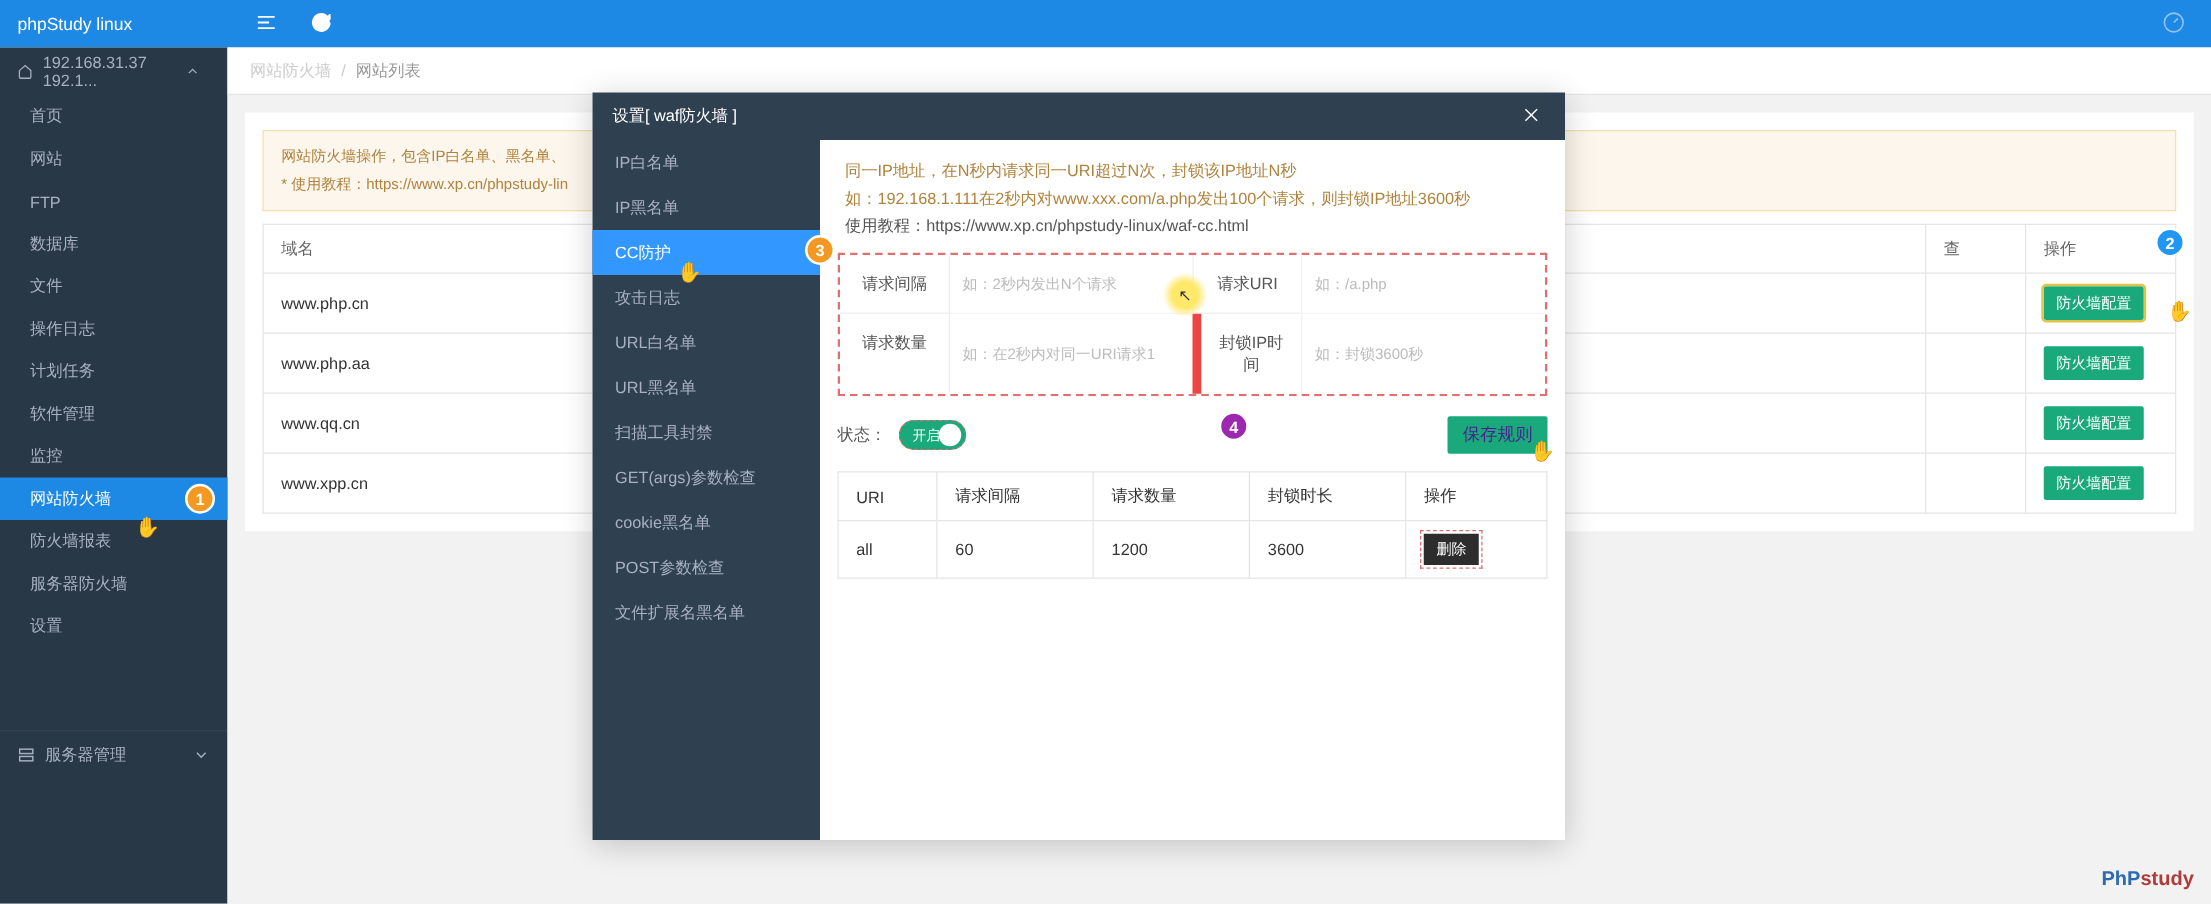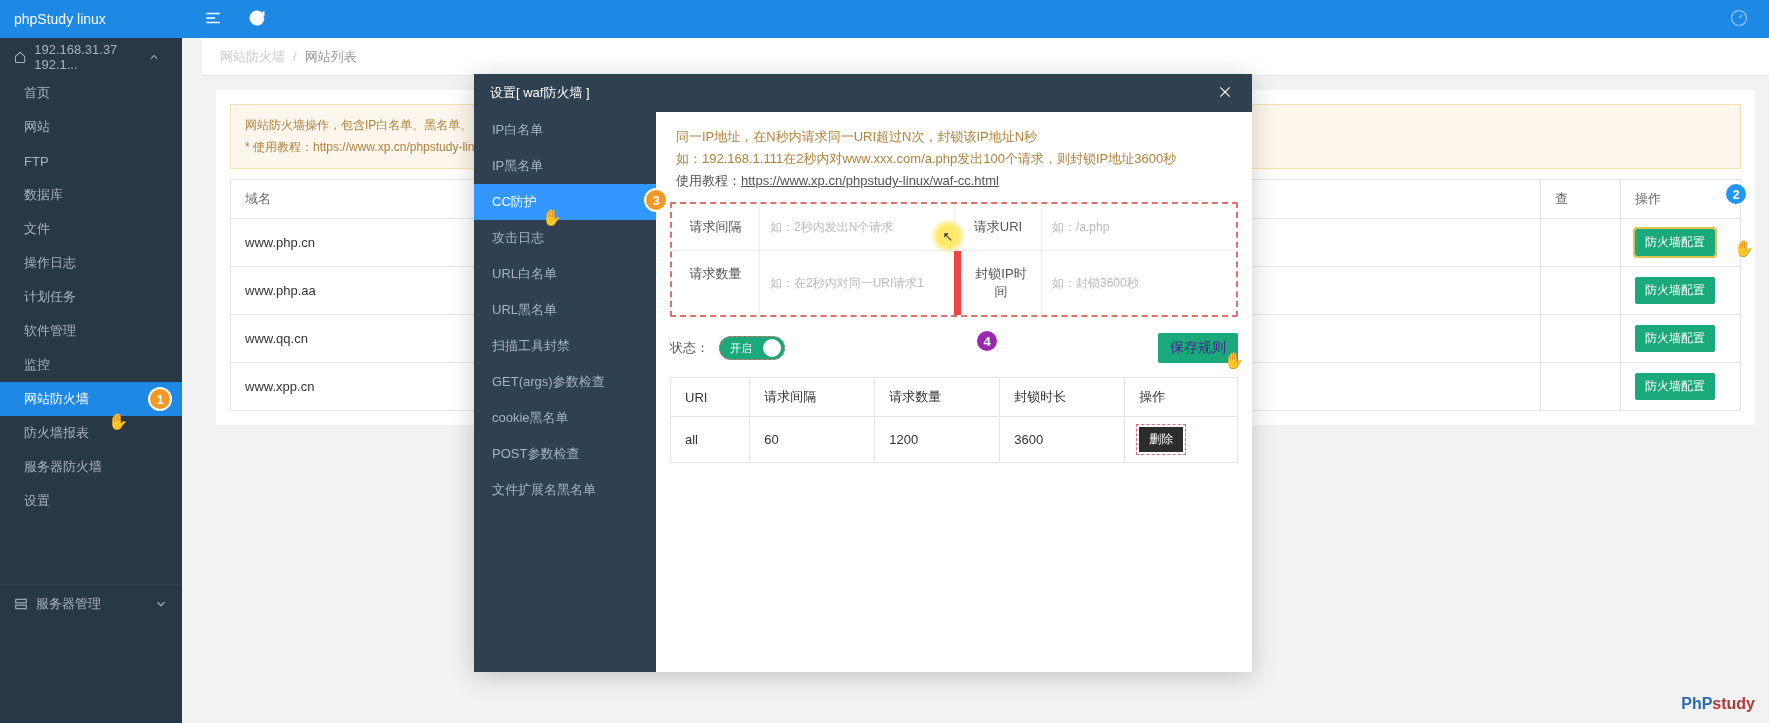--- a/index.html
+++ b/index.html
@@ -4,21 +4,21 @@
   <style>
     * { margin: 0; padding: 0; box-sizing: border-box; }
     body { font-family: "Microsoft YaHei", Arial, sans-serif; font-size: 13px; color: #333; background: #f2f2f2; overflow: hidden; }
     
     .topbar { height: 38px; background: #1e88e5; display: flex; align-items: center; color: #fff; }
     .topbar-left { width: 182px; padding-left: 14px; font-size: 14px; }
     .topbar-icons { display: flex; align-items: center; gap: 26px; padding-left: 22px; flex: 1; }
     .topbar-icons svg { fill: #fff; width: 18px; height: 18px; stroke: #fff; }
     .topbar-right { padding-right: 20px; opacity: 0.5; }
     
-    .layout { display: flex; height: calc(100vh - 38px); gap: 20px; }
+    .layout { display: flex; height: calc(100vh - 38px); }
     
     .sidebar { width: 182px; background: #293846; color: #a7b1c2; display: flex; flex-direction: column; }
     .sidebar-server { height: 38px; padding: 0 14px; display: flex; align-items: center; font-size: 13px; cursor: pointer; }
     .sidebar-server svg { width: 14px; height: 14px; margin-right: 8px; stroke: #a7b1c2; fill: none; }
     .sidebar-server .arrow { margin-left: auto; }
     .sidebar-nav { flex: 1; }
     .sidebar-item { height: 34px; display: flex; align-items: center; padding: 0 24px; font-size: 13px; cursor: pointer; position: relative; }
     .sidebar-item.active { background: #1e88e5; color: #fff; }
     .sidebar-bottom { border-top: 1px solid rgba(255,255,255,0.05); padding-bottom: 100px; }
     .sidebar-mgmt { height: 38px; display: flex; align-items: center; padding: 0 14px; gap: 8px; font-size: 13px; cursor: pointer; }
@@ -51,32 +51,32 @@
     .modal { position: fixed; left: 474px; top: 74px; width: 778px; background: #fff; box-shadow: 0 4px 24px rgba(0,0,0,0.2); z-index: 100; }
     .modal-header { height: 38px; background: #2f4050; color: #fff; display: flex; align-items: center; padding: 0 16px; font-size: 13px; }
     .modal-close { margin-left: auto; padding: 4px; cursor: pointer; }
     .modal-body { display: flex; height: 560px; }
     .modal-nav { width: 182px; background: #2f4050; color: #a7b1c2; }
     .modal-nav-item { height: 36px; display: flex; align-items: center; padding: 0 18px; font-size: 13px; cursor: pointer; position: relative; }
     .modal-nav-item.active { background: #3298ff; color: #fff; }
     .modal-content { flex: 1; padding: 14px; font-size: 13px; }
     
     .tip-box { color: #b0833d; font-size: 13px; line-height: 1.7; padding: 0 6px 10px 6px; }
-    .tip-box a { color: #337ab7; text-decoration: underline; }
+    .tip-box a { color: #337ab7; }
     
     .form-grid { border: 2px dashed #e07070; border-radius: 2px; }
     .form-row { display: flex; }
     .form-row + .form-row { border-top: 1px solid #eee; }
     .form-label { width: 88px; padding: 14px 8px; text-align: center; color: #555; font-size: 13px; border-right: 1px solid #eee; }
     .form-input { flex: 1; border: none; padding: 14px 10px; font-size: 12px; color: #333; outline: none; }
     .form-input::placeholder { color: #bbb; }
     
     .status-row { display: flex; align-items: center; padding: 10px 0; margin-top: 6px; }
     .status-label { font-size: 13px; color: #555; margin-right: 10px; }
-    .switch { width: 66px; height: 24px; background: #19a97b; border-radius: 12px; position: relative; display: flex; align-items: center; color: #fff; font-size: 11px; padding-left: 10px; border: 1px dashed #e07070; cursor: pointer; }
+    .switch { width: 54px; height: 24px; background: #19a97b; border-radius: 12px; position: relative; display: flex; align-items: center; color: #fff; font-size: 11px; padding-left: 10px; border: 1px dashed #e07070; cursor: pointer; }
     .switch-knob { position: absolute; right: 3px; width: 18px; height: 18px; background: #fff; border-radius: 50%; }
     .btn-save { margin-left: auto; background: #19a97b; color: #4c1d95; border: none; padding: 6px 12px; font-size: 14px; cursor: pointer; border-radius: 2px; font-family: Liberation Serif, serif; }
     
     .rule-table { width: 100%; border-collapse: collapse; margin-top: 4px; }
     .rule-table th, .rule-table td { border: 1px solid #e5e5e5; padding: 10px 14px; text-align: left; font-size: 13px; font-weight: normal; }
     .btn-del { background: #2d2d2d; color: #fff; border: none; padding: 4px 10px; font-size: 12px; cursor: pointer; outline: 1px dashed #e07070; outline-offset: 2px; }
 
     .highlight-spot { position: absolute; width: 36px; height: 36px; border-radius: 50%; background: radial-gradient(circle, #ffe86a 40%, rgba(255,232,106,0) 70%); display: flex; align-items: center; justify-content: center; pointer-events: none; }
     .arrow-cursor { font-size: 13px; line-height: 1; }
 

